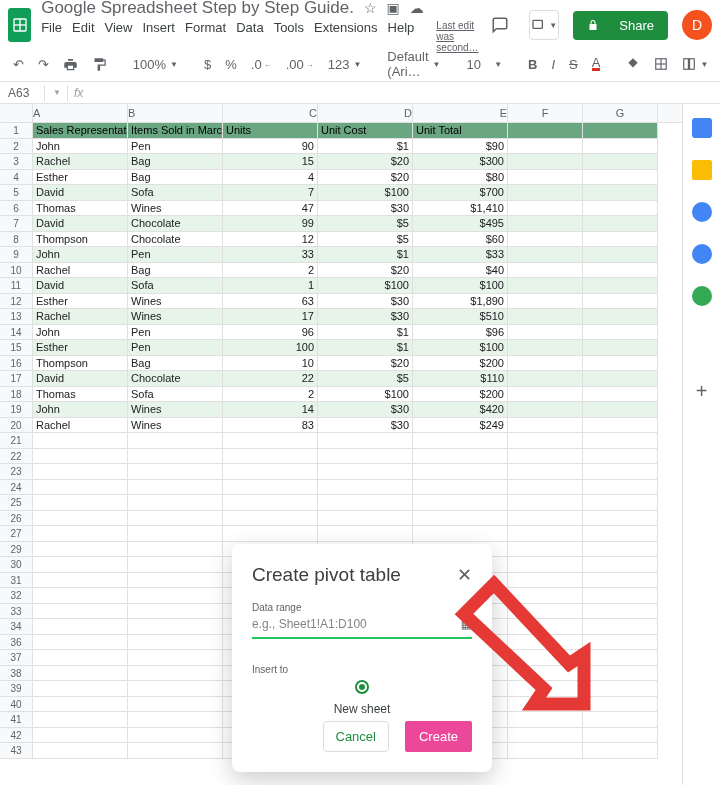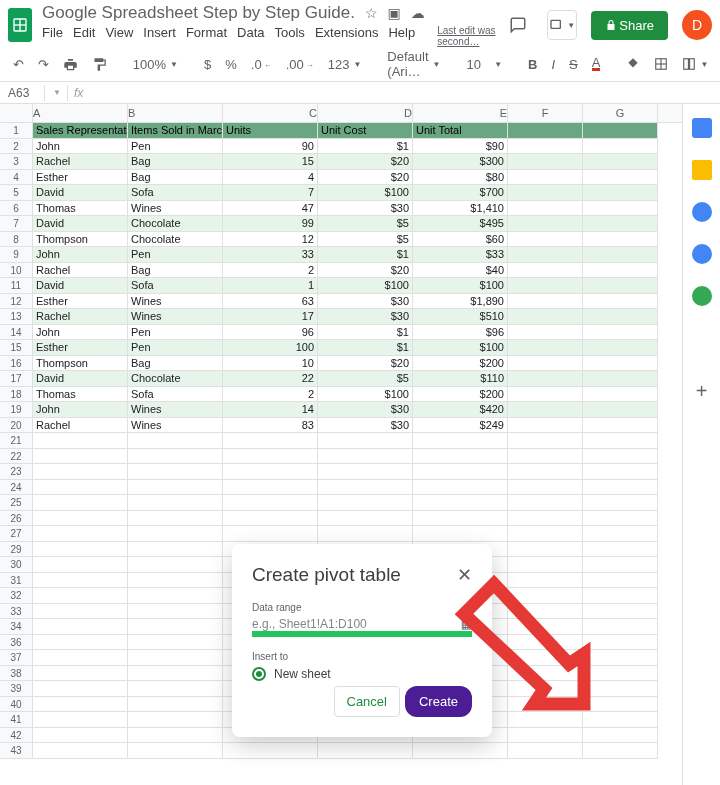--- a/index.html
+++ b/index.html
@@ -12,21 +12,21 @@
   .doc-block { margin-left:10px; display:flex; flex-direction:column; }
   .doc-row1 { display:flex; align-items:center; gap:10px; }
   .doc-title { font-size:17px; color:#5f6368; }
   .doc-icons { color:#5f6368; display:flex; gap:10px; font-size:14px; }
   .menubar { display:flex; gap:10px; font-size:13px; color:#3c4043; margin-top:2px; }
   .menubar span { cursor:pointer; }
   .last-edit { color:#5f6368; text-decoration:underline; font-size:10px; }
   .title-right { margin-left:auto; display:flex; align-items:center; gap:14px; }
   .iconbox { width:30px; height:30px; display:flex; align-items:center; justify-content:center; color:#5f6368; border:1px solid transparent; border-radius:4px; cursor:pointer; }
   .iconbox.bordered { border-color:#dadce0; }
-  .share-btn { background:#1e8e3e; color:#fff; font-size:13px; font-weight:500; padding:7px 14px; border-radius:4px; display:flex; align-items:center; gap:2px; cursor:pointer;}
+  .share-btn { background:#1e8e3e; color:#fff; font-size:13px; font-weight:500; padding:7px 14px; border-radius:4px; display:flex; align-items:center; gap:20px; cursor:pointer;}
   .avatar { width:30px; height:30px; border-radius:50%; background:#f4511e; color:#fff; display:flex; align-items:center; justify-content:center; font-size:14px; font-weight:500;}
 
   
   .toolbar { height:36px; border-top:1px solid transparent; border-bottom:1px solid #e0e0e0; display:flex; align-items:center; padding:0 8px; gap:4px; color:#5f6368; font-size:13px;}
   .toolbar .tb { padding:3px 5px; cursor:pointer; display:flex; align-items:center; gap:2px; }
   .toolbar .sep { width:1px; height:18px; background:#e0e0e0; margin:0 4px;}
   .underline-red { border-bottom:3px solid #d93025; display:inline-block; line-height:10px; padding-bottom:0px;}
   .tiny-tri { font-size:8px; margin-left:2px;}
 
   
@@ -54,28 +54,28 @@
 
   
   .sidepanel { width:38px; min-width:38px; border-left:1px solid #e0e0e0; display:flex; flex-direction:column; align-items:center; gap:22px; padding-top:14px;}
   .sp-ic { width:20px; height:20px; border-radius:3px; cursor:pointer; }
 
   
   .dialog { position:absolute; left:232px; top:544px; width:260px; background:#fff; border-radius:8px; box-shadow:0 8px 24px rgba(0,0,0,0.2); padding:20px; z-index:50;}
   .dlg-title { font-size:19px; color:#3c4043; margin-bottom:16px; display:flex; justify-content:space-between; align-items:center;}
   .dlg-close { color:#5f6368; cursor:pointer; font-size:18px;}
   .dlg-label { font-size:10px; color:#5f6368; margin-bottom:4px;}
-  .dlg-input { display:flex; align-items:center; justify-content:space-between; border-bottom:6px solid #22c55e; margin-bottom:14px; font-size:12px; color:#80868b;}
-  .dlg-radio { display:flex; align-items:center; gap:8px; font-size:12px; color:#3c4043; margin:5px 0; cursor:pointer;}
+  .dlg-input { display:flex; align-items:center; justify-content:space-between; border-bottom:2px solid #22c55e; padding-bottom:6px; margin-bottom:25px; font-size:12px; color:#80868b;}
+  .dlg-radio { display:flex; align-items:center; gap:8px; font-size:12px; color:#3c4043; margin:5px 0; cursor:pointer;flex-direction:column;}
   .radio { width:14px; height:14px; border:2px solid #9aa0a6; border-radius:50%; display:inline-block; position:relative;}
   .radio.sel { border-color:#1e8e3e;}
   .radio.sel::after { content:""; position:absolute; left:2px; top:2px; width:6px; height:6px; border-radius:50%; background:#1e8e3e;}
-  .dlg-actions { display:flex; justify-content:flex-end; gap:5px; }
+  .dlg-actions { display:flex; justify-content:flex-end; gap:16px; }
   .btn-cancel { padding:7px 12px; font-size:13px; color:#1e8e3e; background:#fff; border:1px solid #dadce0; border-radius:4px; cursor:pointer;}
-  .btn-create { padding:7px 14px; font-size:13px; color:#fff; background:#4c1d95; border:none; border-radius:12px; cursor:pointer;}
+  .btn-create { padding:7px 14px; font-size:13px; color:#fff; background:#ec4899; border:none; border-radius:2px; cursor:pointer;}
 
   
   .arrow-svg { position:absolute; left:444px; top:564px; width:170px; height:170px; z-index:60; pointer-events:none;}
 </style>
 </head>
 <body>
 
 <div class="titlebar">
   <div class="logo">
     <svg viewBox="0 0 24 24" fill="#fff">

